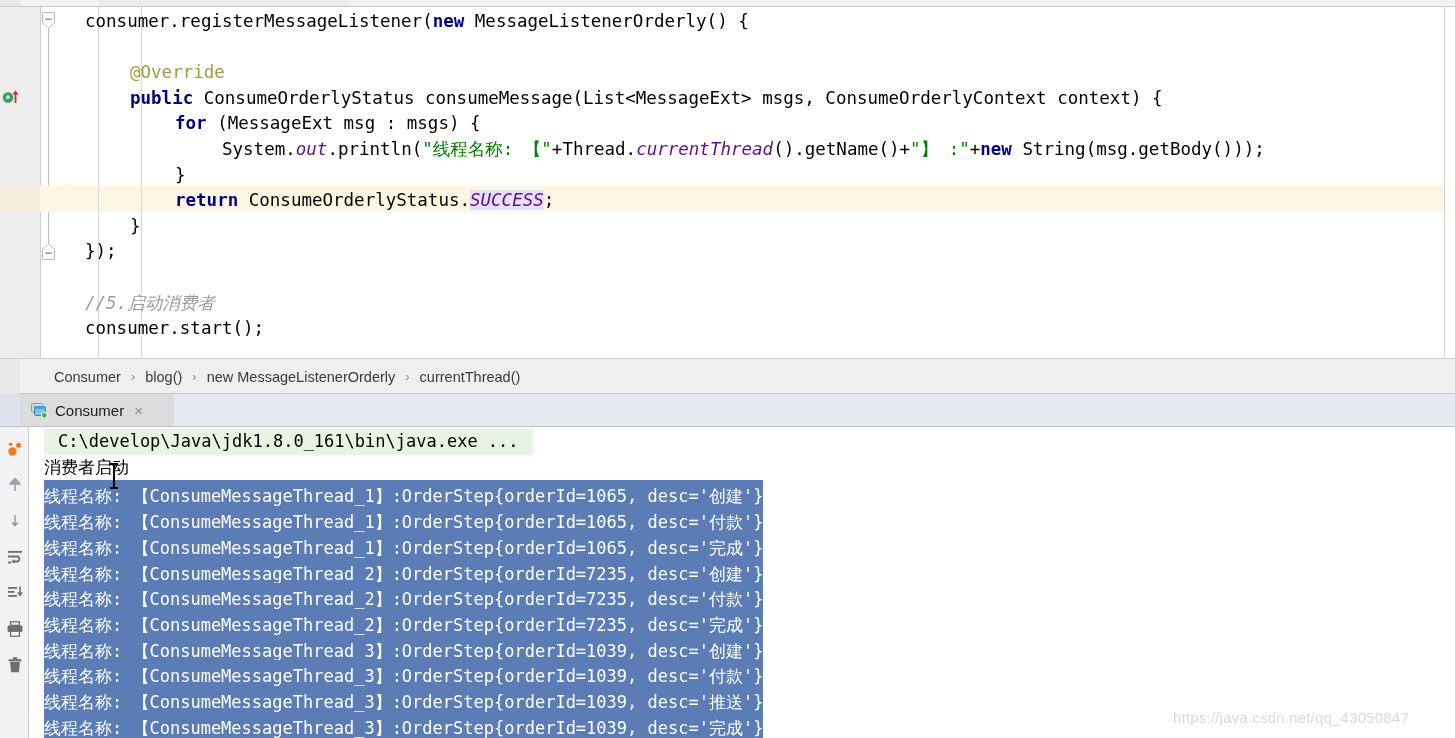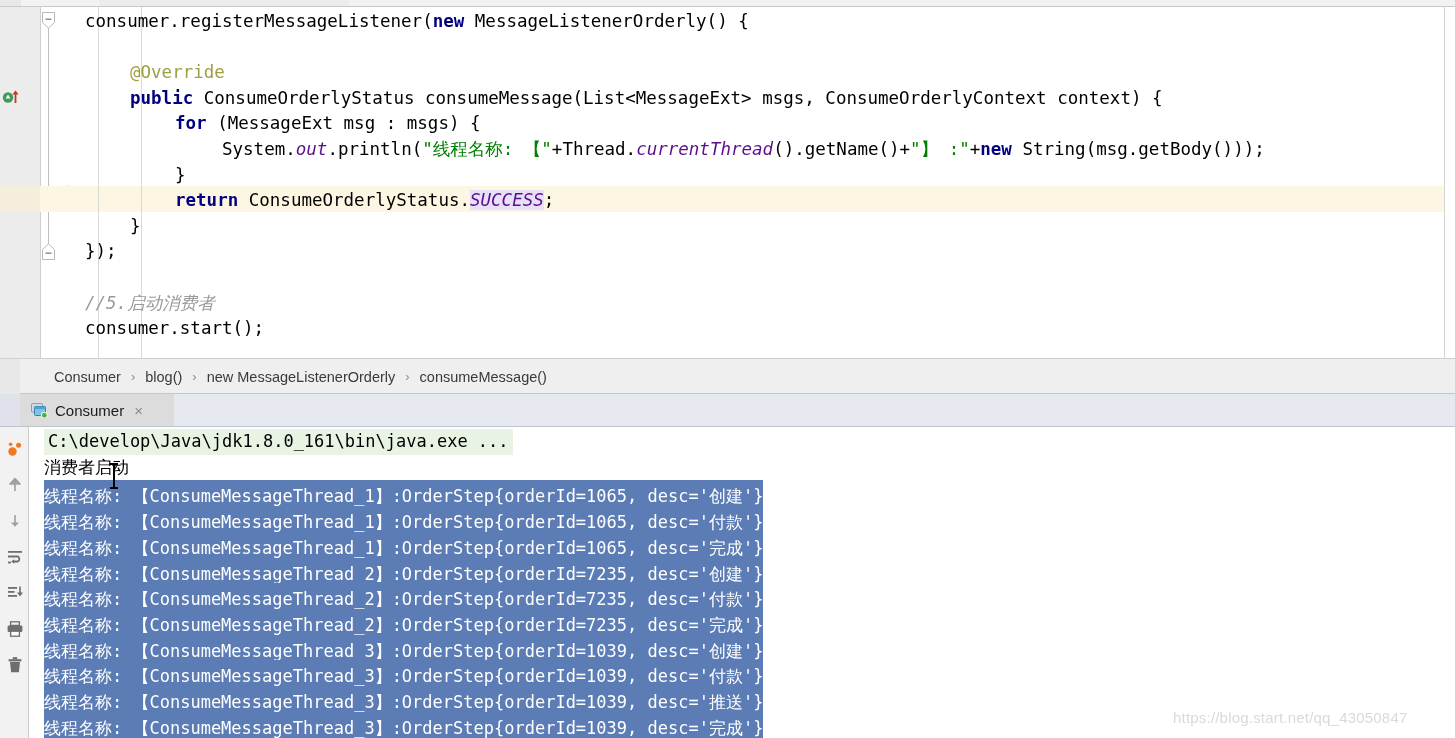--- a/index.html
+++ b/index.html
@@ -134,21 +134,21 @@
   }
   .console-text {
     position:absolute; left:30px; top:0; right:0; height:311px;
     font-family:"DejaVu Sans Mono", monospace;
     font-size:17px; line-height:25.7px;
     white-space:pre; color:#000000;
     overflow:hidden;
   }
   .ln { position:absolute; left:14px; height:25.7px; }
   .ln > span { display:inline-block; }
-  .cmdline { background:#e9f3e3; padding:0 4px; }
+  .cmdline { background:#e9f3e3; padding:0 14px; }
   .selline { background:#5b7cb5; color:#ffffff; padding:4px 0; }
 
   .console-scrollbar {
     position:absolute; right:0; top:0; width:12px; height:311px; background:#ffffff;
   }
 
   .mouse-cursor {
     position:absolute; left:109px; top:462px; width:10px; height:28px;
     pointer-events:none;
   }
@@ -218,21 +218,21 @@
 
   <div class="breadcrumb-bar">
     <div class="stub"></div>
     <div class="crumbs" id="crumbs">
         <span class="crumb">Consumer</span>
         <span class="crumb-sep">›</span>
         <span class="crumb">blog()</span>
         <span class="crumb-sep">›</span>
         <span class="crumb">new MessageListenerOrderly</span>
         <span class="crumb-sep">›</span>
-        <span class="crumb">consumeMessage()</span>
+        <span class="crumb">currentThread()</span>
       </div>
   </div>
 
   <div class="tabbar">
     <div class="lead"></div>
     <div class="run-tab">
       <span class="tab-icon">
         <svg width="18" height="16" viewBox="0 0 18 16">
           <rect x="1.5" y="1.5" width="11" height="8.5" rx="1" fill="#cfd8e3" stroke="#8d9aa8" stroke-width="1"></rect>
           <rect x="4.5" y="4.5" width="11" height="9" rx="1" fill="#7fc4e8" stroke="#3b83a8" stroke-width="1"></rect>
@@ -313,14 +313,14 @@
   </div>
 
   <div class="mouse-cursor">
     <svg width="10" height="28" viewBox="0 0 10 28">
       <rect x="4" y="2" width="2" height="24" fill="#000000"></rect>
       <rect x="1" y="1" width="8" height="2" fill="#000000"></rect>
       <rect x="1" y="25" width="8" height="2" fill="#000000"></rect>
     </svg>
   </div>
 
-  <div class="watermark">https://blog.start.net/qq_43050847</div>
+  <div class="watermark">https://java.csdn.net/qq_43050847</div>
 </div>
 
 </body></html>

